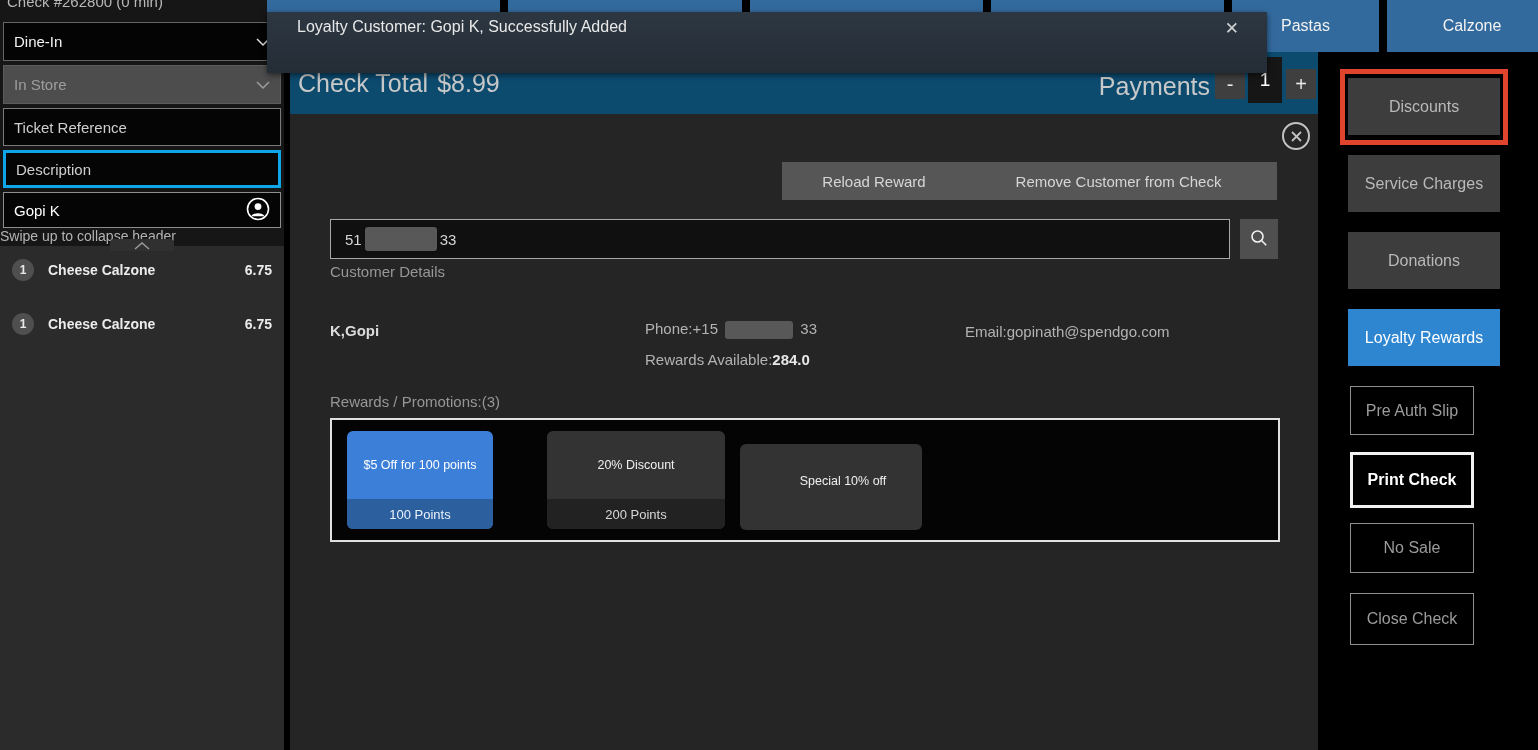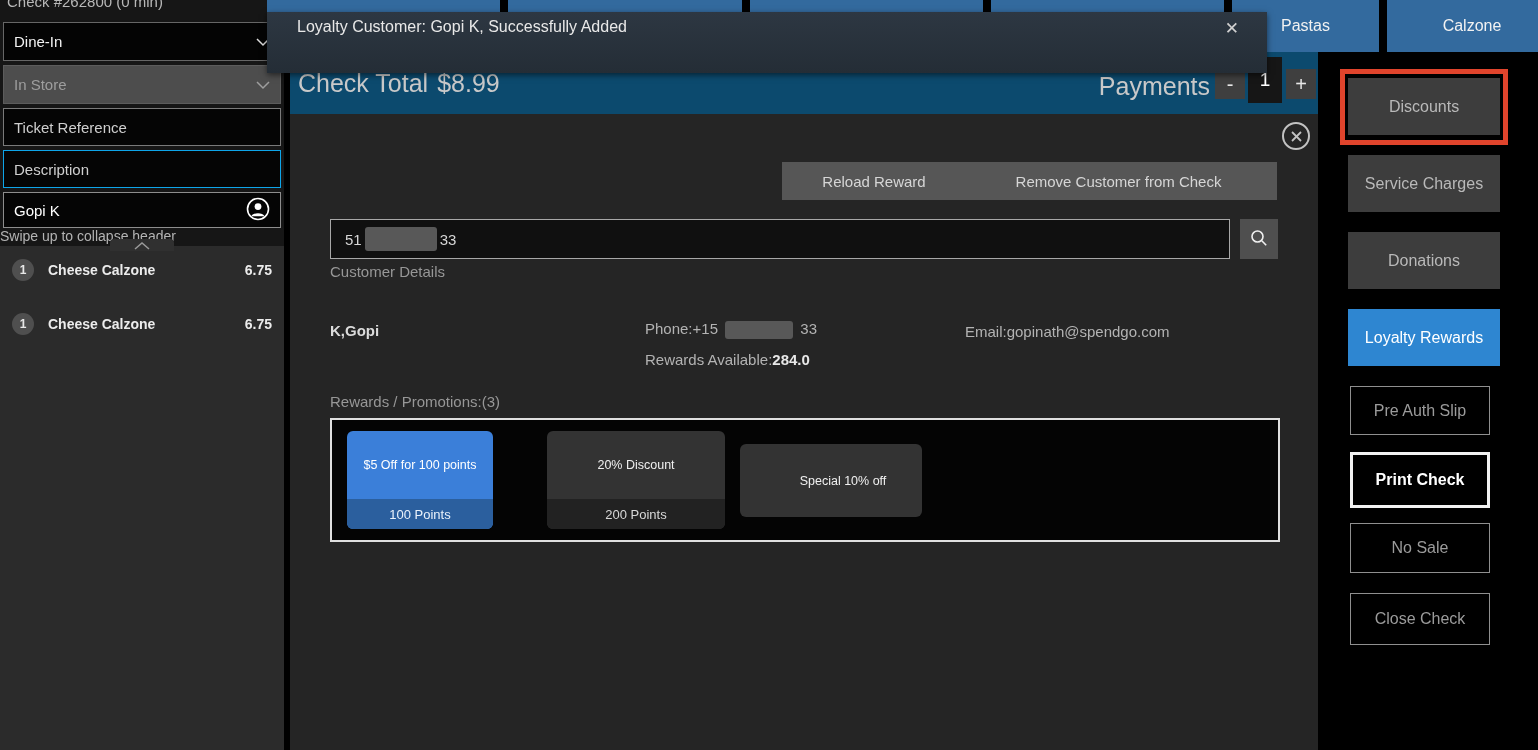--- a/index.html
+++ b/index.html
@@ -10,21 +10,21 @@
     -webkit-font-smoothing:antialiased;
   }
   
   .left-panel { position:absolute; left:0; top:0; width:284px; height:750px; background:#161616; }
   .left-list-bg { position:absolute; left:0; top:246px; right:0; bottom:0; background:#2b2b2b; }
   .check-header { position:absolute; left:7px; top:-7px; font-size:15px; color:#b8b8b8; white-space:nowrap; }
   .hrow { position:absolute; left:3px; width:278px; display:flex; align-items:center; padding:0 10px; font-size:15px; }
   .row-dinein   { top:22px;  height:39px; background:#040404; border:1px solid #666;    color:#f2f2f2; }
   .row-instore  { top:65px;  height:39px; background:#4d4d4d; border:1px solid #5c5c5c; color:#9e9e9e; }
   .row-ticket   { top:108px; height:38px; background:#050505; border:1px solid #7a7a7a; color:#cfcfcf; }
-  .row-desc     { top:150px; height:38px; background:#050505; border:1px solid #0ea5e9; color:#cfcfcf; }
+  .row-desc     { top:150px; height:38px; background:#050505; border:3px solid #0ea5e9; color:#cfcfcf; }
   .row-customer { top:192px; height:36px; background:#050505; border:1px solid #8d8d8d; color:#fff; }
   .hrow .grow { flex:1; }
   .swipe-hint { position:absolute; left:0; top:228px; width:100%; text-align:left; font-size:14px; color:#b4b4b4; }
   .collapse-tab { position:absolute; left:50%; top:239px; transform:translateX(-50%); width:64px; height:12px;
     background:#303030; border-radius:4px 4px 0 0; display:flex; align-items:center; justify-content:center; }
   .item-row { position:absolute; left:0; width:284px; height:36px; display:flex; align-items:center; padding:0 12px; }
   .item-row.r1 { top:252px; } .item-row.r2 { top:306px; }
   .qty-badge { width:22px; height:22px; border-radius:50%; background:#4f4f4f; color:#e8e8e8;
     font-size:12px; font-weight:bold; display:flex; align-items:center; justify-content:center; margin-right:14px; }
   .item-name { flex:1; font-size:14px; font-weight:bold; color:#ececec; }
@@ -80,28 +80,28 @@
   .reward-title { display:flex; align-items:center; justify-content:center; text-align:center;
     font-size:12.5px; color:#fff; padding:0 10px; }
   .reward-footer { position:absolute; left:0; right:0; bottom:0; height:30px; display:flex;
     align-items:center; justify-content:center; font-size:13px; }
   .card-1 { left:15px; top:11px; width:146px; height:98px; background:#3b7fd9; }
   .card-1 .reward-title { height:68px; }
   .card-1 .reward-footer { background:#2b5f9e; color:#eaf2fb; }
   .card-2 { left:215px; top:11px; width:178px; height:98px; background:#333; }
   .card-2 .reward-title { height:68px; color:#f0f0f0; }
   .card-2 .reward-footer { background:#222; color:#d8d8d8; }
-  .card-3 { left:408px; top:24px; width:182px; height:73px; background:#333;padding-left:24px; }
+  .card-3 { left:408px; top:24px; width:182px; height:86px; background:#333;padding-left:24px; }
   .card-3 .reward-title { height:73px; color:#f0f0f0; }
   
   .side-btn { position:absolute; left:1348px; width:152px; height:57px; background:#3d3d3d; color:#b9b9b9;
     font-size:16px; display:flex; align-items:center; justify-content:center; border:none; }
   .sb-discounts { top:78px; } .sb-service { top:155px; } .sb-donations { top:232px; }
   .sb-loyalty { top:309px; background:#2e86d1; color:#fff; }
-  .outline-btn { position:absolute; left:1350px; width:140px; background:#000; color:#9b9b9b; font-size:16px;
+  .outline-btn { position:absolute; left:1350px; width:124px; background:#000; color:#9b9b9b; font-size:16px;
     border:1px solid #8f8f8f; display:flex; align-items:center; justify-content:center; }
   .ob-preauth { top:386px; height:49px; }
   .ob-print { top:452px; height:56px; border:3px solid #f2f2f2; color:#fff; font-weight:bold; }
   .ob-nosale { top:523px; height:50px; }
   .ob-close { top:593px; height:52px; }
   .annotation-red { position:absolute; left:1340px; top:69px; width:168px; height:76px;
     border:5px solid #e0442c; z-index:40; pointer-events:none; }
 </style>
 </head>
 <body>

